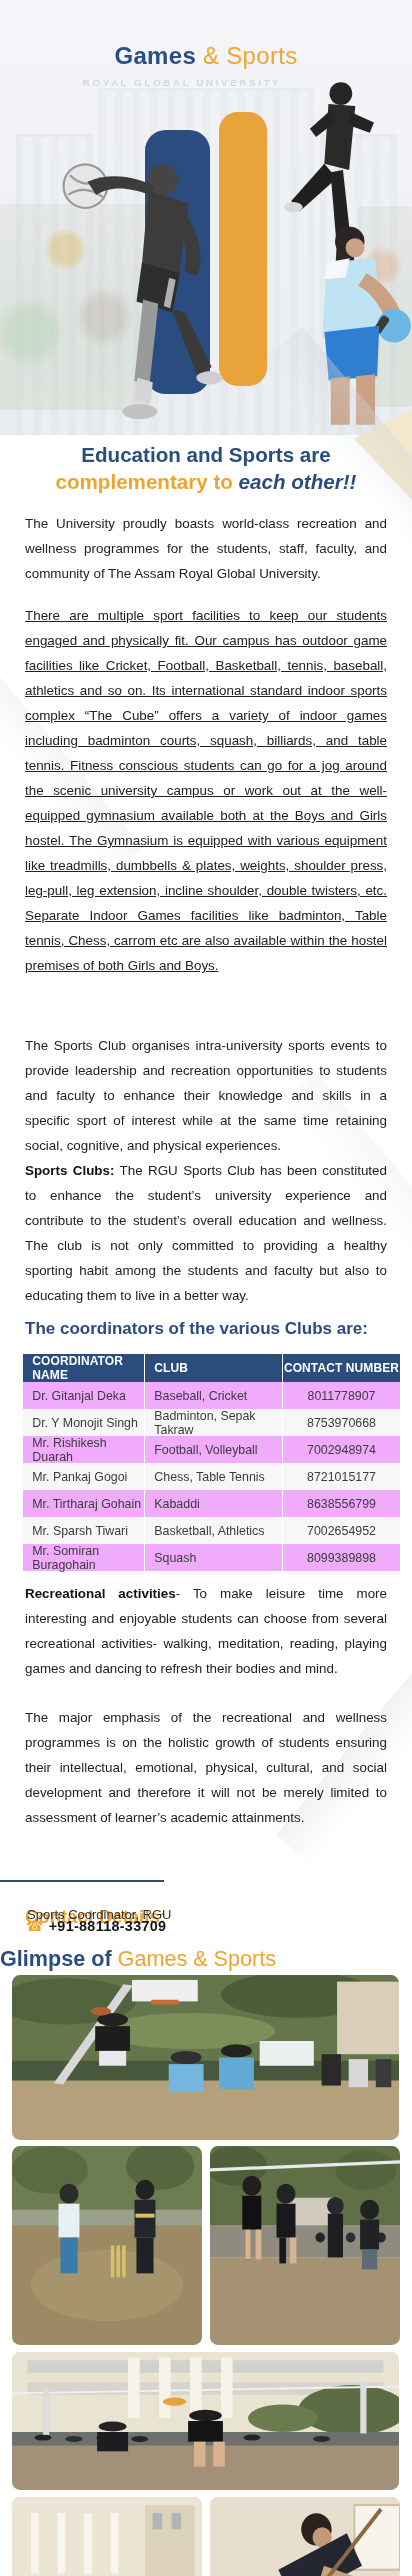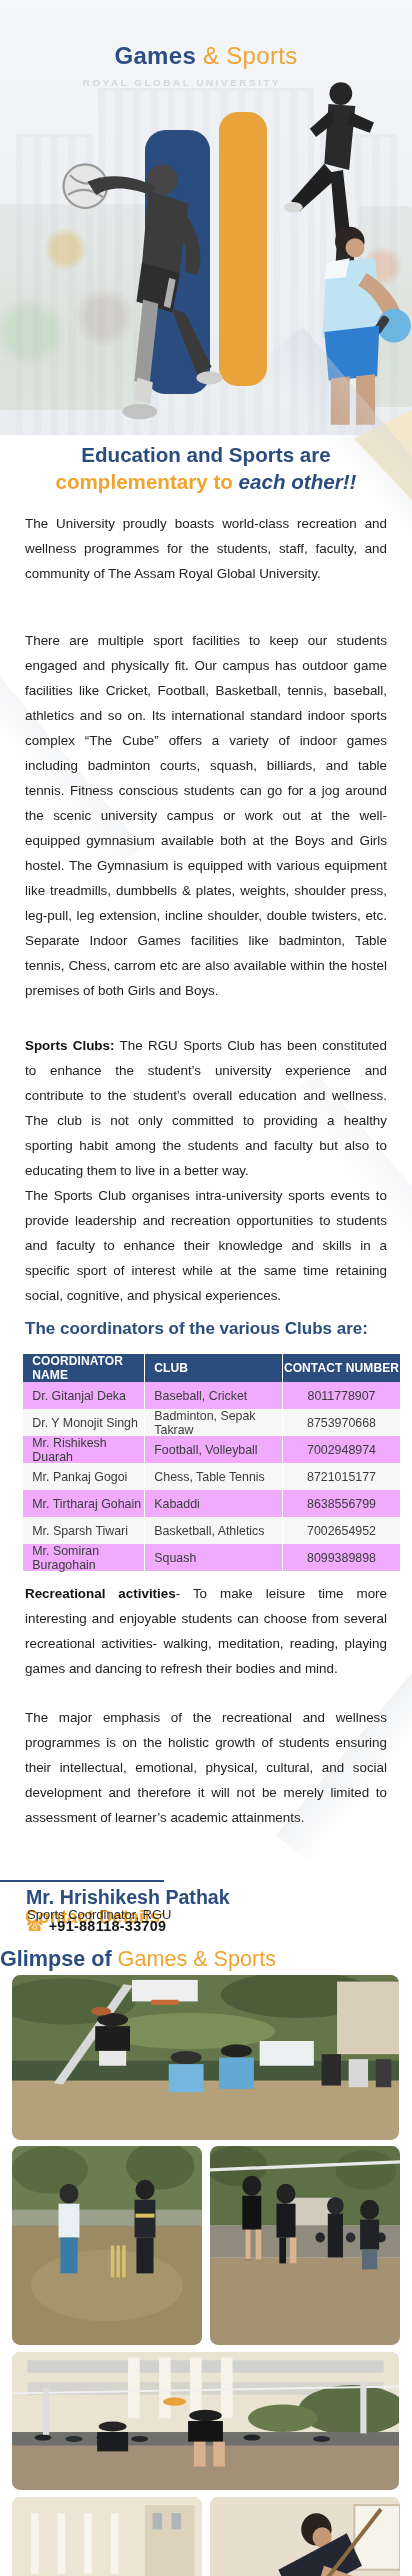--- a/index.html
+++ b/index.html
@@ -48,21 +48,21 @@
   
   .intro-h{position:absolute;top:441px;left:0;width:412px;text-align:center;
         font-size:20.6px;line-height:27px;font-weight:800;}
   .intro-h .l1{color:#2b4d7e;}
   .intro-h .l2o{color:#f0a42e;font-weight:600;}
   .intro-h .l2b{color:#2b4d7e;font-style:italic;font-weight:700;}
   .p{position:absolute;left:25px;width:362px;font-size:13.4px;line-height:25px;
      text-align:justify;color:#222222;margin:0;}
   .p b{color:#111;}
   .p-1{top:511px;}
-  .p-2{top:628px;}
+  .p-2{top:603px;text-decoration:underline;}
   .p-3{top:1033px;}
   .p-rec{top:1581px;}
   .p-emp{top:1705px;}
   .sec-h{position:absolute;left:25px;top:1319px;font-size:17px;font-weight:800;color:#2b4d7e;}
   
   .tbl{position:absolute;left:23px;top:1354px;width:377px;}
   .tr{display:grid;grid-template-columns:121px 137px 117px;column-gap:1px;background:#ffffff;}
   .td{display:flex;align-items:center;padding-left:9.3px;font-size:12.4px;color:#3c3c3c;height:27px;}
   .tr.th .td{background:#2b4d7e;color:#ffffff;font-weight:700;font-size:12px;height:28px;letter-spacing:0.1px;}
   .td.c3{justify-content:center;padding-left:0;}
@@ -166,22 +166,22 @@
 
   <div class="intro-h">
     <div class="l1">Education and Sports are</div>
     <div><span class="l2o">complementary to </span><span class="l2b">each other!!</span></div>
   </div>
 
   <p class="p p-1">The University proudly boasts world-class recreation and wellness programmes for the students, staff, faculty, and community of The Assam Royal Global University.</p>
   <p class="p p-2">There are multiple sport facilities to keep our students engaged and physically fit. Our campus has outdoor game facilities like Cricket, Football, Basketball, tennis, baseball, athletics and so on. Its international standard indoor sports complex “The Cube” offers a variety of indoor games including badminton courts, squash, billiards, and table tennis. Fitness conscious students can go for a jog around the scenic university campus or work out at the well-equipped gymnasium available both at the Boys and Girls hostel. The Gymnasium is equipped with various equipment like treadmills, dumbbells &amp; plates, weights, shoulder press, leg-pull, leg extension, incline shoulder, double twisters, etc. Separate Indoor Games facilities like badminton, Table tennis, Chess, carrom etc are also available within the hostel premises of both Girls and Boys.</p>
 
   <div class="p p-3">
+    <p style="margin:0;">The Sports Club organises intra-university sports events to provide leadership and recreation opportunities to students and faculty to enhance their knowledge and skills in a specific sport of interest while at the same time retaining social, cognitive, and physical experiences.</p>
     <p style="margin:0;"><b>Sports Clubs:</b><span> The RGU Sports Club has been constituted to enhance the student’s university experience and contribute to the student’s overall education and wellness. The club is not only committed to providing a healthy sporting habit among the students and faculty but also to educating them to live in a better way.</span></p>
-    <p style="margin:0;">The Sports Club organises intra-university sports events to provide leadership and recreation opportunities to students and faculty to enhance their knowledge and skills in a specific sport of interest while at the same time retaining social, cognitive, and physical experiences.</p>
   </div>
 
   <div class="sec-h">The coordinators of the various Clubs are:</div>
 
   <div class="tbl">
     <div class="tr th">
       <div class="td c1">COORDINATOR NAME</div>
       <div class="td c2">CLUB</div>
       <div class="td c3">CONTACT NUMBER</div>
     </div>
@@ -220,21 +220,20 @@
       <div class="td c2">Squash</div>
       <div class="td c3">8099389898</div>
     </div>
   </div>
 
   <p class="p p-rec"><b>Recreational activities</b><span>- To make leisure time more interesting and enjoyable students can choose from several recreational activities- walking, meditation, reading, playing games and dancing to refresh their bodies and mind.</span></p>
   <p class="p p-emp">The major emphasis of the recreational and wellness programmes is on the holistic growth of students ensuring their intellectual, emotional, physical, cultural, and social development and therefore it will not be merely limited to assessment of learner’s academic attainments.</p>
 
   <div class="contact-h">Contact Details:</div>
   <div class="contact-line"></div>
-  <div class="contact-name">Mr. Hrishikesh Pathak</div>
   <div class="contact-role">Sports Coordinator, RGU</div>
   <div class="contact-phone">
     <span class="phone-ic">☎</span>
     <span class="phone-no">+91-88118-33709</span>
   </div>
 
   <div class="gal-h">
     <span class="gb">Glimpse of </span><span class="go">Games &amp; Sports</span>
   </div>
 

